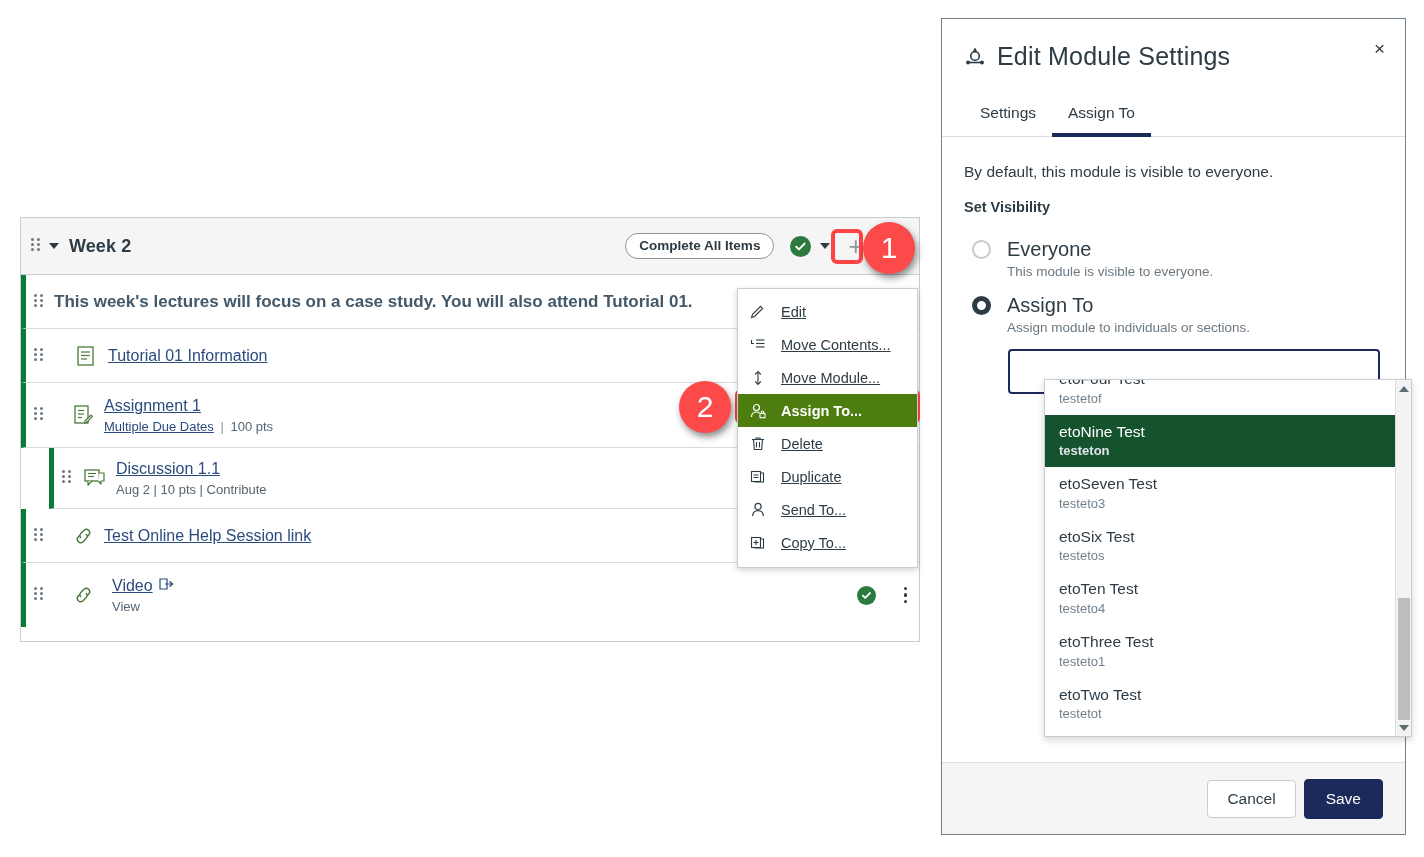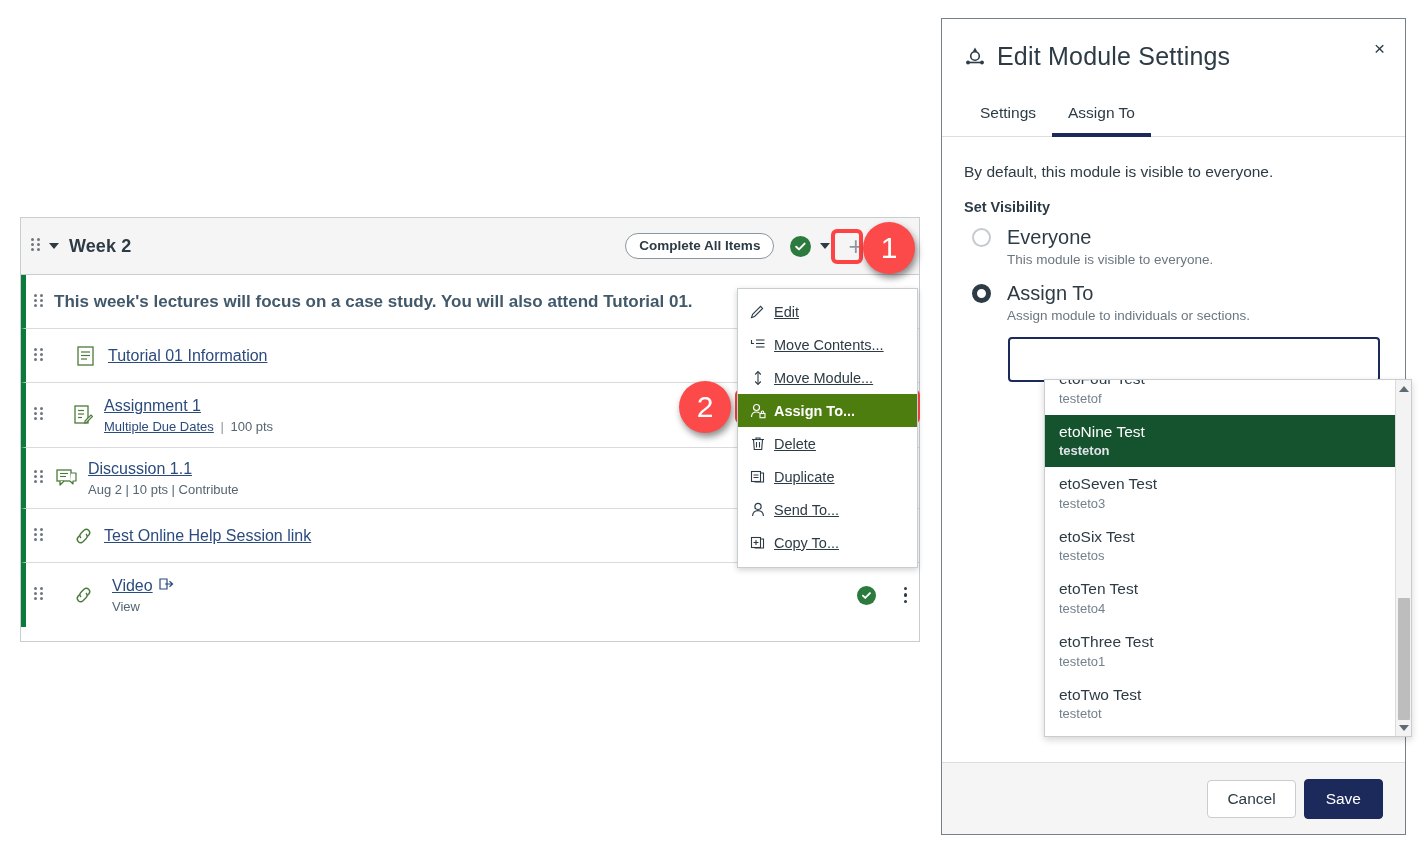--- a/index.html
+++ b/index.html
@@ -146,21 +146,21 @@
     border: 1px solid #c7cdd1;
     box-shadow: 0 2px 6px rgba(0,0,0,.18);
     padding: 6px 0 8px;
     z-index: 20;
   }
   .cm-item {
     display: flex; align-items: center;
     height: 33px;
     padding: 0 10px 0 11px;
     font-size: 14.5px; color: #2d3b45;
-    gap: 8px;
+    gap: 15px;
   }
   .cm-item .cm-label { text-decoration: underline; white-space: nowrap; }
   .cm-item.selected { background: #4d7c0f; color: #fff; }
   .cm-item.selected .cm-label { text-decoration: none; font-weight: 700; }
   .cm-ico { width: 17px; height: 17px; display:flex; align-items:center; justify-content:center; flex:0 0 auto;}
 
   
   #modal {
     position: absolute;
     left: 941px; top: 18px;
@@ -195,21 +195,21 @@
   .tab {
     padding: 10px 16px 11px;
     font-size: 15.5px; color: #2d3b45;
     border-bottom: 4px solid transparent;
     margin-bottom: -1px;
   }
   .tab.active { border-bottom-color: #1c2a5b; color: #2d3b45; }
 
   #modal-body { flex: 1 1 auto; position: relative; padding: 26px 22px 0; }
   #default-note { font-size: 15.5px; color: #2d3b45; margin: 0 0 18px; }
-  #set-visibility-label { font-size: 14.5px; font-weight: 700; color: #2d3b45; margin: 0 0 10px; }
+  #set-visibility-label { font-size: 14.5px; font-weight: 700; color: #2d3b45; margin: 0 0 22px; }
 
   .radio-row { display: flex; align-items: flex-start; margin: 0 0 14px 8px; }
   .radio-dot {
     width: 19px; height: 19px; border-radius: 50%;
     border: 2px solid #c5cbd1; background: #fff;
     flex: 0 0 auto; margin-top: 3px; margin-right: 16px;
   }
   .radio-row.selected .radio-dot { border: 5px solid #2d3b45; }
   .radio-title { font-size: 20px; color: #2d3b45; line-height: 1.2; }
   .radio-desc { font-size: 13.5px; color: #6b7780; margin-top: 3px; }
@@ -368,21 +368,21 @@
               <line x1="4" y1="12.5" x2="8" y2="12.5" stroke="#4a7a3a" stroke-width="1.2"></line>
               <path d="M11 16 L17 10 L18.5 11.5 L12.5 17.5 L10.8 18 Z" fill="#fff" stroke="#4a7a3a" stroke-width="1.2"></path>
             </svg>
         </span>
         <span class="row-text" style="margin-left:2px;">
           <span class="row-title">Assignment 1</span>
           <span class="row-sub"><a>Multiple Due Dates</a><span class="sep">&nbsp;|&nbsp;</span><span>100 pts</span></span>
         </span>
       </div>
 
-      <div class="m-row" style="height:61px;">
+      <div class="m-row" style="height:61px;margin-left:28px;">
         <span class="drag-dots">
             <i></i>
             <i></i>
             <i></i>
             <i></i>
             <i></i>
             <i></i>
           </span>
         <span class="row-icon" style="margin-left:6px;">
           <svg width="22" height="20" viewBox="0 0 22 20">

